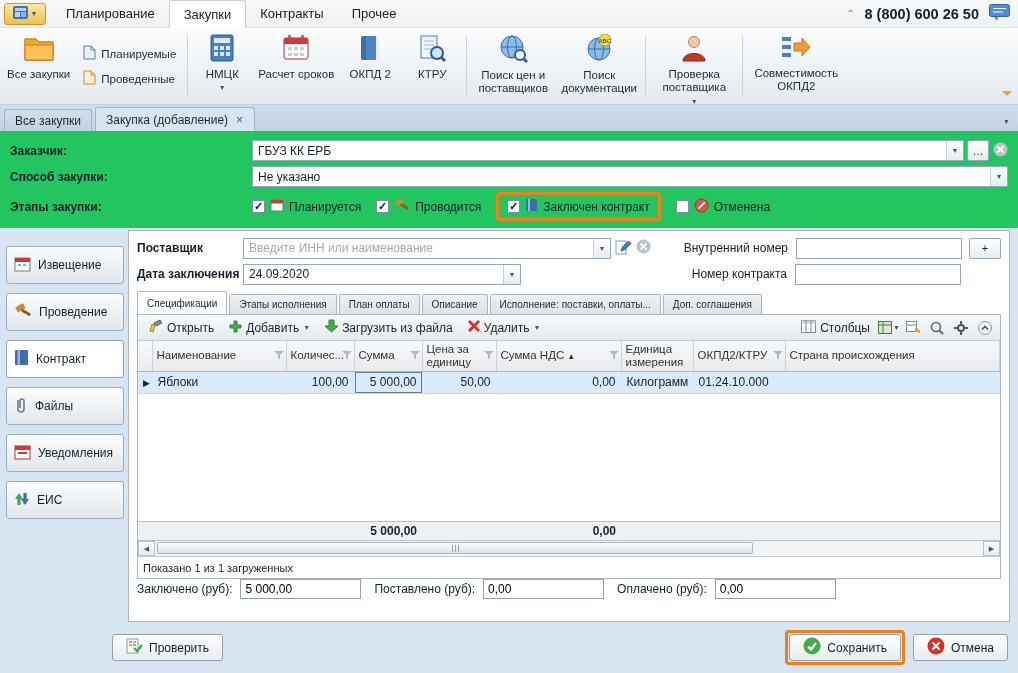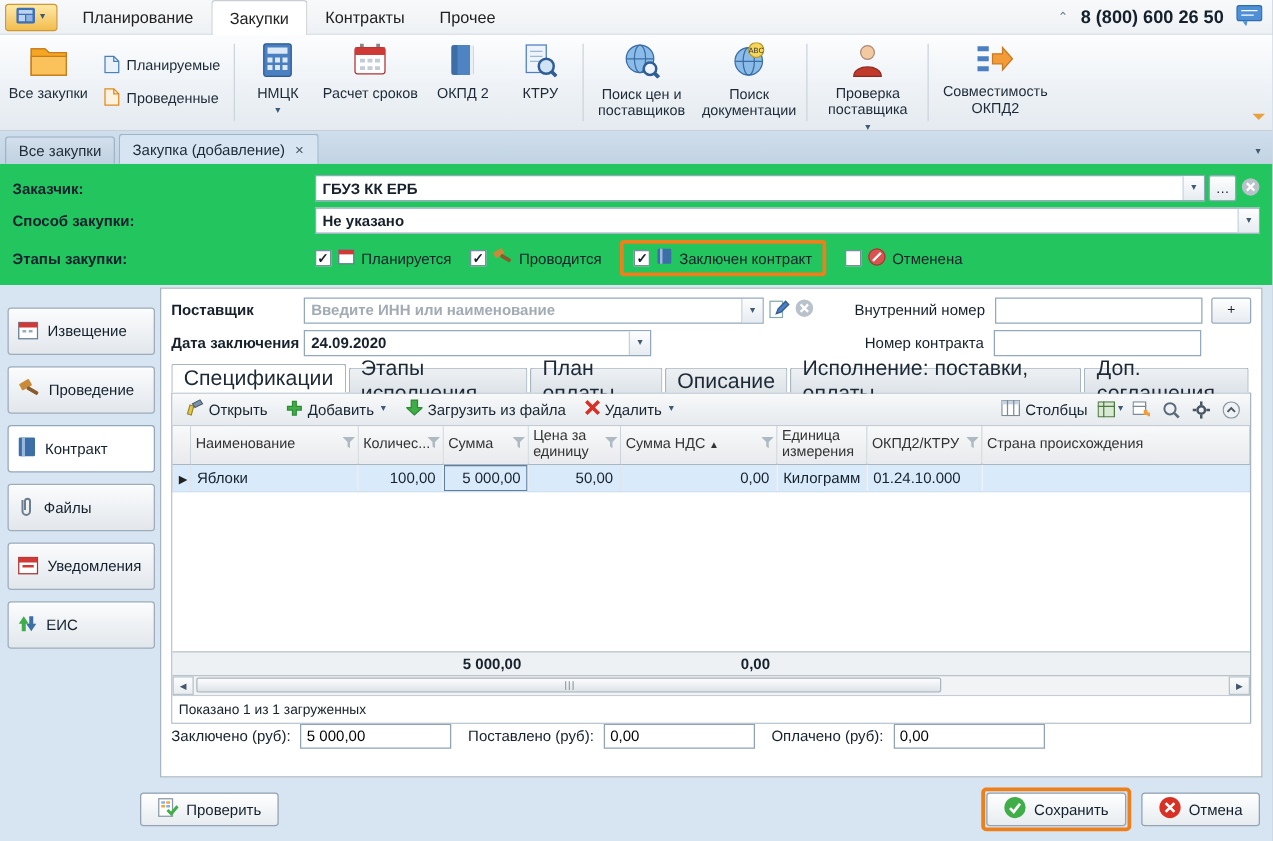--- a/index.html
+++ b/index.html
@@ -28,21 +28,21 @@
   .doctabs { height:26px; background:linear-gradient(#cfdeec,#c2d3e3); display:flex; align-items:flex-end; padding:3px 4px 0 4px; gap:3px; position:relative; }
   .dtab { height:22px; padding:0 10px; display:flex; align-items:center; gap:7px; font-size:12px; background:linear-gradient(#d3dfeb,#c0d1e1); border:1px solid #9fb4c7; border-bottom:none; border-radius:3px 3px 0 0; color:#1d2a36; }
   .dtab.active { background:#d7e5f2; height:24px; }
   .dtab .close { color:#44566a; font-size:12px; line-height:1; padding:0 1px; }
   .doctabs .endcaret { position:absolute; right:8px; bottom:6px; }
 
   
   .formarea { background:#22c55e; padding:9px 10px 4px 10px; height:97px; }
   .frow { display:flex; align-items:center; margin-bottom:5px; }
   .flabel { width:242px; font-weight:bold; font-size:12px; color:#10202f; }
-  .combo { height:21px; background:#fff; border:1px solid #93a8bc; display:flex; align-items:center; font-size:12px; padding-left:5px; overflow:hidden;font-weight:bold; }
+  .combo { height:21px; background:#fff; border:1px solid #93a8bc; display:flex; align-items:center; font-size:12px; padding-left:5px; overflow:hidden; }
   .combo .ctext { white-space:nowrap; }
   .arrowbox { width:17px; align-self:stretch; margin-left:auto; border-left:1px solid #c5d2de; display:flex; align-items:center; justify-content:center; background:linear-gradient(#fdfdfe,#e7ecf1); }
   .mini-btn { height:21px; min-width:22px; margin-left:3px; border:1px solid #93a8bc; background:linear-gradient(#fefefe,#e7ecf1); display:flex; align-items:center; justify-content:center; font-size:11px; border-radius:2px; color:#223; }
   .cb { width:13px; height:13px; border:1px solid #7b8da0; background:#fff; display:flex; align-items:center; justify-content:center; font-size:11px; font-weight:bold; color:#13202c; flex:0 0 auto; }
   .cb.checked::after { content:"✓"; }
   .stage { display:flex; align-items:center; gap:5px; margin-right:15px; }
   .stage-hl { border:3px solid #EF7F1A; border-radius:3px; padding:3px 8px; margin-right:15px; display:flex; align-items:center; gap:5px; }
 
   
   .content { display:flex; align-items:stretch; height:394px; padding:2px 8px 0 6px; gap:4px; background:#d7e5f2; }
@@ -54,21 +54,21 @@
   .crow { display:flex; align-items:center; height:22px; margin-bottom:4px; }
   .clabel { width:106px; font-weight:bold; font-size:12px; }
   .clabel2 { font-size:12px; margin-right:8px; }
   .spacer { flex:1; }
   .ghost { width:40px; flex:0 0 auto; }
   .tinput { height:21px; border:1px solid #93a8bc; font-size:12px; padding:0 4px; font-family:"Liberation Sans",sans-serif; }
   .ph { color:#a2abb4; }
 
   
   .ttabs { display:flex; align-items:flex-end; height:23px; margin-top:6px; }
-  .ttab { padding:0 9px; height:20px; display:flex; align-items:center; font-size:17px; background:linear-gradient(#eef1f4,#dde3e8); border:1px solid #a8b6c2; border-bottom:none; border-radius:2px 2px 0 0; margin-right:2px; color:#1d2a36; }
+  .ttab { padding:0 9px; height:20px; display:flex; align-items:center; font-size:10px; background:linear-gradient(#eef1f4,#dde3e8); border:1px solid #a8b6c2; border-bottom:none; border-radius:2px 2px 0 0; margin-right:2px; color:#1d2a36; }
   .ttab.active { background:#fff; height:23px; }
 
   
   .gridbox { border:1px solid #a8b6c2; height:265px; display:flex; flex-direction:column; }
   .gtoolbar { height:26px; background:linear-gradient(#f7f9fa,#e6eaee); border-bottom:1px solid #c3ccd4; display:flex; align-items:center; padding:0 4px; gap:3px; flex:0 0 auto; }
   .tbtn { display:flex; align-items:center; gap:4px; padding:2px 6px; font-size:12px; border-radius:2px; color:#18242f; }
   .iconbtn { width:22px; height:20px; display:flex; align-items:center; justify-content:center; border-radius:2px; }
   .tright { margin-left:auto; display:flex; align-items:center; gap:2px; }
 
   table.grid { width:100%; border-collapse:collapse; table-layout:fixed; font-size:12px; flex:0 0 auto; }

